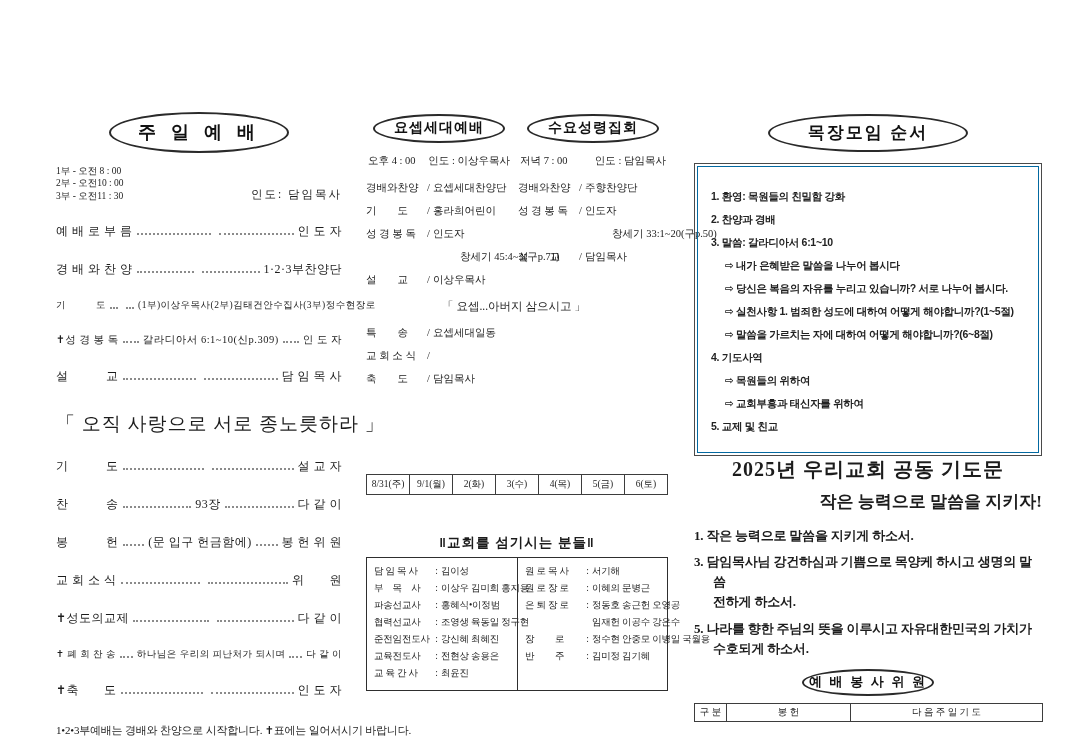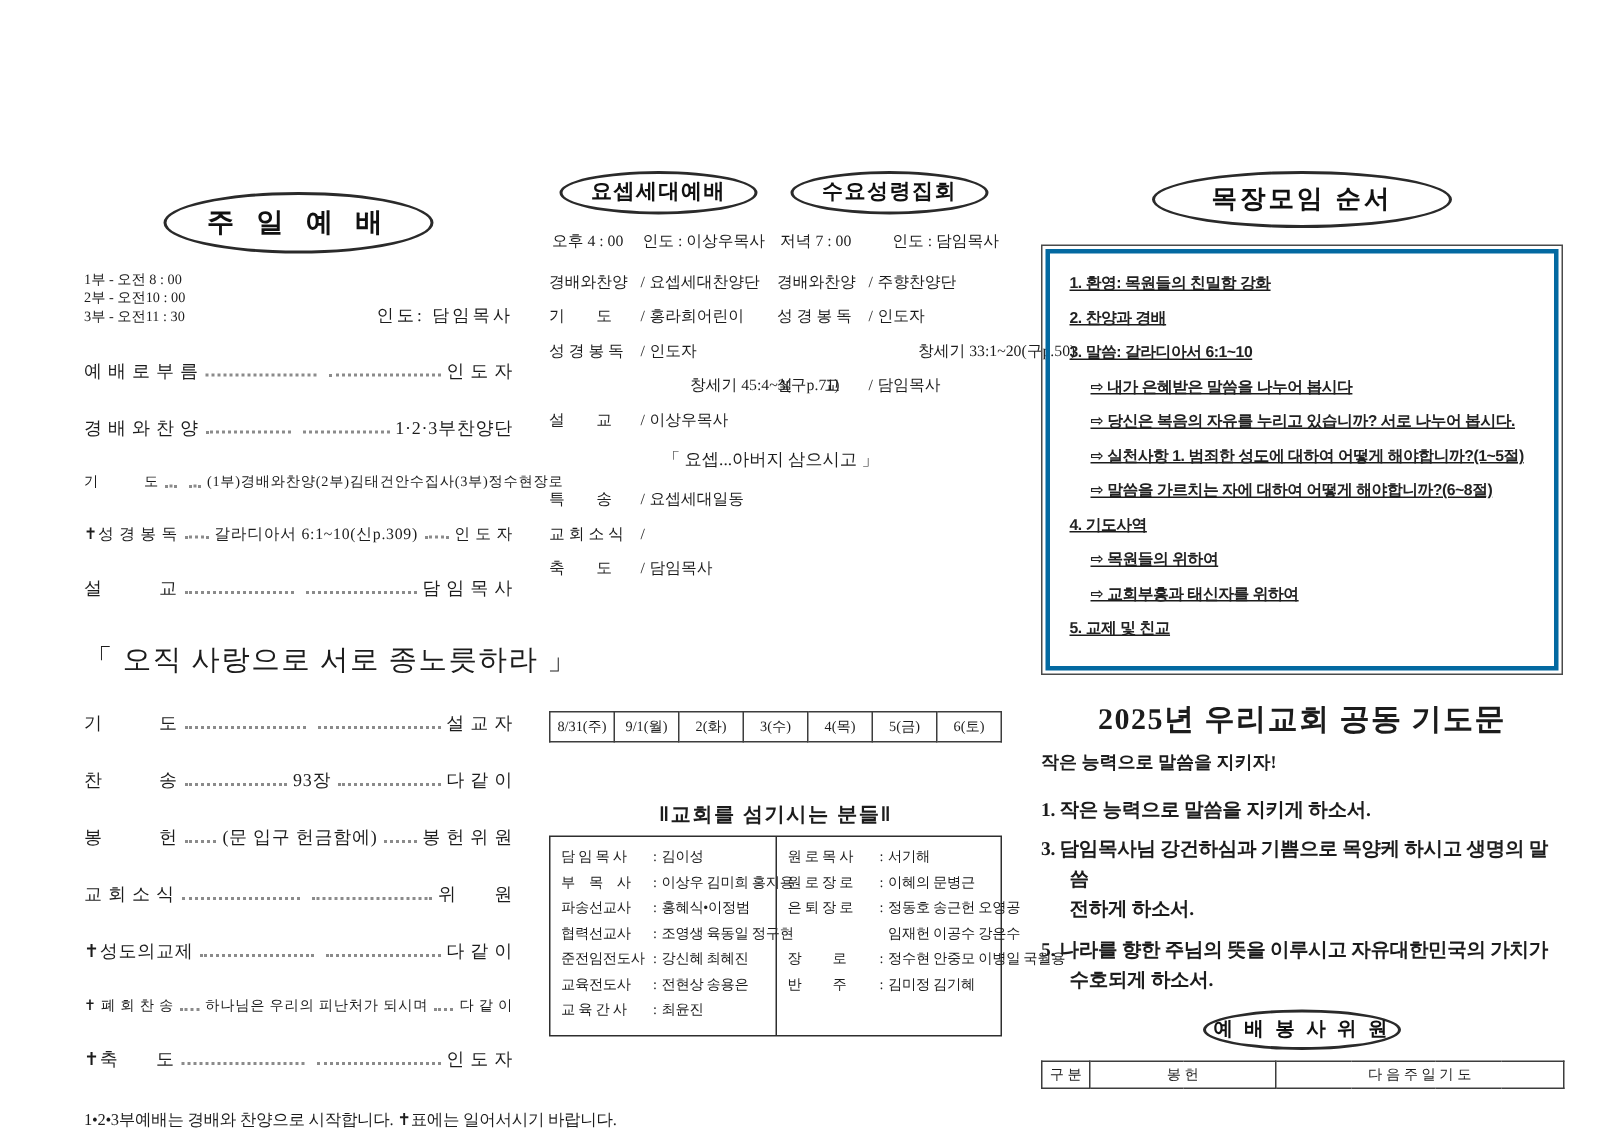--- a/index.html
+++ b/index.html
@@ -7,21 +7,21 @@
     width:1070px;height:756px;position:relative;overflow:hidden;
     background:#ffffff;color:#1c1c1c;
     font-family:"Liberation Serif","DejaVu Serif",serif;
   }
   .oval{
     display:block;margin:0 auto;border:2px solid #2a2a2a;border-radius:50%;
     text-align:center;font-family:"Liberation Sans","DejaVu Sans",sans-serif;
     font-weight:700;color:#111;white-space:nowrap;
   }
   
-  #col-left{position:absolute;left:56px;top:128px;width:286px;}
+  #col-left{position:absolute;left:56px;top:112px;width:286px;}
   .oval.big{width:176px;padding:6px 0 7px;font-size:18px;letter-spacing:5px;}
   .times-row{display:flex;justify-content:space-between;align-items:flex-end;margin-top:12px;}
   .times div{font-size:9.5px;line-height:1.3;}
   .lead-note{font-size:11.5px;letter-spacing:2px;}
   .svc-row{display:flex;align-items:center;margin-top:21px;font-size:12px;letter-spacing:.5px;}
   .svc-row.small{font-size:10.5px;}
   .svc-row.xsmall{font-size:9.5px;}
   .svc-label,.svc-mid,.svc-right{white-space:nowrap;}
   .dots{flex:1 1 8px;min-width:8px;border-bottom:2px dotted #8b8b8b;margin:0 4px;transform:translateY(2px);height:0;}
   .sermon-quote{font-size:19px;letter-spacing:1px;margin-top:26px;white-space:nowrap;}
@@ -48,27 +48,27 @@
   .srv-box{border:1.5px solid #2e2e2e;margin-top:5px;display:flex;align-items:stretch;}
   .srv-col{width:50%;padding:7px 5px 6px 7px;box-sizing:border-box;}
   .srv-col.rgt{border-left:1.5px solid #2e2e2e;}
   .srv-line{font-size:9.5px;margin-bottom:4px;white-space:nowrap;letter-spacing:-.2px;}
   .srv-role{display:inline-block;width:58px;}
   .srv-sep{display:inline-block;width:9px;text-align:center;}
   
   #col-right{position:absolute;left:694px;top:114px;width:348px;}
   .oval.med{width:196px;padding:5px 0 6px;font-size:17px;letter-spacing:2px;}
   .mok-outer{margin-top:11px;border:1.5px solid #4a4a4a;padding:2px;}
-  .mok-inner{border:3px solid #0369a1;padding:13px 8px 9px 13px;text-decoration:underline;}
+  .mok-inner{border:1px solid #0369a1;padding:23px 8px 9px 13px;}
   .mj-line{font-family:"Liberation Sans","DejaVu Sans",sans-serif;font-weight:700;font-size:10.5px;
            letter-spacing:-.3px;color:#222;margin-bottom:9px;white-space:nowrap;}
   .mj-line.l2{padding-left:14px;}
-  #prayer{margin-top:16px;}
+  #prayer{}
   .pr-title{text-align:center;font-size:20px;font-weight:700;letter-spacing:1px;}
-  .pr-sub{text-align:left;font-size:12px;font-weight:700;margin-top:7px;}
+  .pr-sub{text-align:right;font-size:17px;font-weight:700;margin-top:7px;}
   .pr-items{margin-top:13px;}
   .pr-item{font-size:13px;font-weight:700;line-height:1.55;margin-bottom:6px;
            padding-left:19px;text-indent:-19px;white-space:pre-line;letter-spacing:-.2px;}
   #committee{margin-top:10px;}
   .cm-table{width:100%;border-collapse:collapse;margin-top:7px;table-layout:fixed;}
   .cm-table th,.cm-table td{border:1px solid #3d3d3d;font-weight:400;text-align:center;padding:2px 0;white-space:nowrap;overflow:hidden;}
   .cm-table th{font-size:9.5px;}
 </style>
 </head>
 <body>
@@ -101,21 +101,21 @@
         <span class="svc-mid"></span>
         <span class="dots"></span>
         <span class="svc-right">1·2·3부찬양단</span>
       </div>
 
       <div class="svc-row xsmall">
         <span class="svc-label">기　　　도</span>
         <span class="dots"></span>
         <span class="svc-mid"></span>
         <span class="dots"></span>
-        <span class="svc-right">(1부)경배와찬양(2부)김태건안수집사(3부)정수현장로</span>
+        <span class="svc-right">(1부)이상우목사(2부)김태건안수집사(3부)정수현장로</span>
       </div>
 
       <div class="svc-row small">
         <span class="svc-label">✝성 경 봉 독</span>
         <span class="dots"></span>
         <span class="svc-mid">갈라디아서 6:1~10(신p.309)</span>
         <span class="dots"></span>
         <span class="svc-right">인  도  자</span>
       </div>
 

